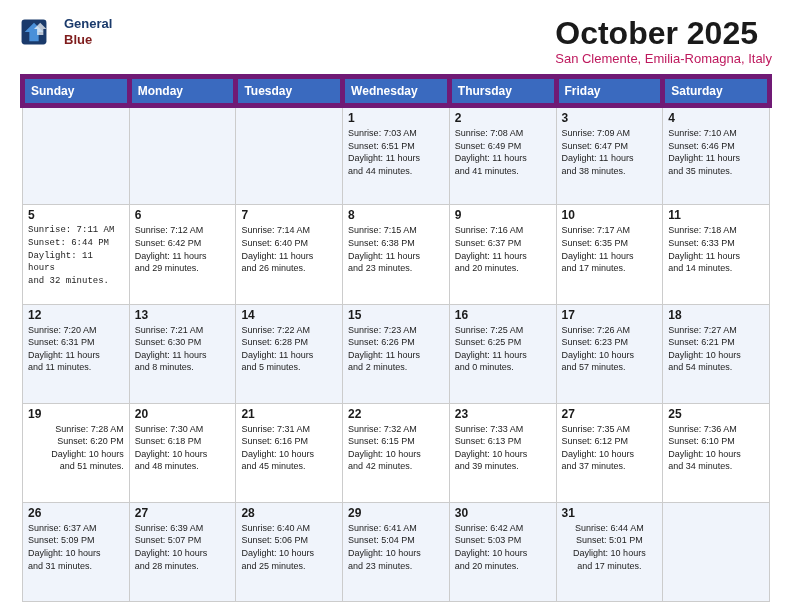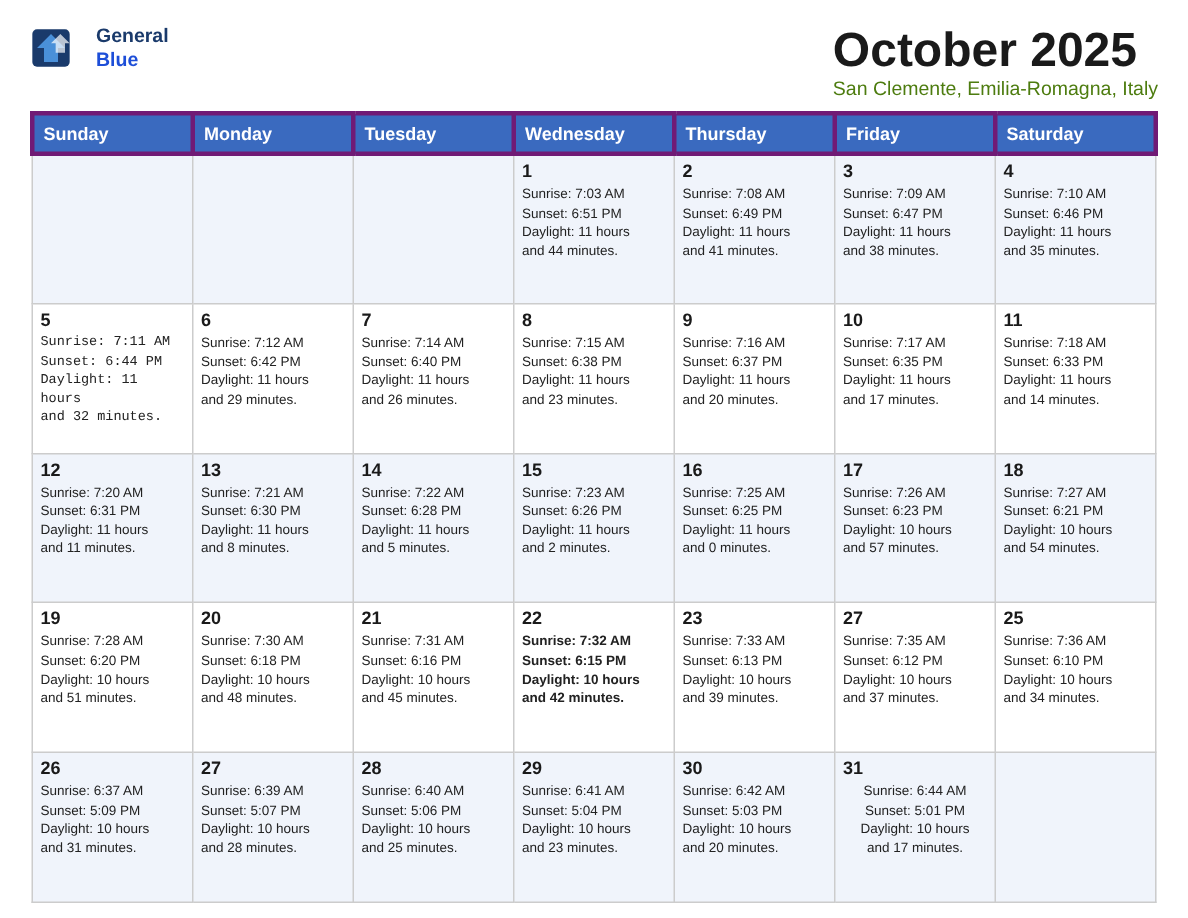--- a/index.html
+++ b/index.html
@@ -28,54 +28,54 @@
       align-items: center;
       gap: 16px;
     }
     .logo-text {
       font-size: 13px;
       font-weight: bold;
       color: #1a3a6b;
       line-height: 1.2;
     }
     .logo-text span {
-      color: #1d4ed8;
+      color: #7f1d1d;
     }
     .logo-icon {
       width: 28px;
       height: 28px;
     }
     .title-block {
       text-align: left;
     }
     .month-title {
       font-size: 32px;
       font-weight: bold;
       color: #1a1a1a;
       line-height: 1.1;
     }
     .location {
       font-size: 13px;
-      color: #4d7c0f;
+      color: #be185d;
     }
     .calendar {
       flex: 1;
       border: 1px solid #ccc;
       border-collapse: collapse;
       width: 100%;
       table-layout: fixed;
     }
     .calendar th {
       background: #3a6abf;
       color: #fff;
       font-size: 12px;
       font-weight: bold;
       text-align: left;
       padding: 5px 6px;
-      border: 3px solid #701a75;
+      border: 5px solid #701a75;
     }
     .calendar td {
       vertical-align: top;
       border: 1px solid #ccc;
       padding: 3px 5px;
       font-size: 9.5px;
       color: #222;
       height: 88px;
     }
     .day-num {
@@ -261,42 +261,42 @@
             <span class="day-num">18</span>
             <div class="day-info" style="white-space: pre-line;">Sunrise: 7:27 AM
 Sunset: 6:21 PM
 Daylight: 10 hours
 and 54 minutes.</div>
           </td>
         </tr>
         <tr>
           <td>
             <span class="day-num">19</span>
-            <div class="day-info" style="white-space: pre-line;">Sunrise: 7:28 AM
+            <div class="day-info" style="white-space: pre-line; text-align: right;">Sunrise: 7:28 AM
 Sunset: 6:20 PM
 Daylight: 10 hours
 and 51 minutes.</div>
           </td>
           <td>
             <span class="day-num">20</span>
             <div class="day-info" style="white-space: pre-line;">Sunrise: 7:30 AM
 Sunset: 6:18 PM
 Daylight: 10 hours
 and 48 minutes.</div>
           </td>
           <td>
             <span class="day-num">21</span>
             <div class="day-info" style="white-space: pre-line;">Sunrise: 7:31 AM
 Sunset: 6:16 PM
 Daylight: 10 hours
 and 45 minutes.</div>
           </td>
           <td>
             <span class="day-num">22</span>
-            <div class="day-info" style="white-space: pre-line; font-weight: bold;">Sunrise: 7:32 AM
+            <div class="day-info" style="white-space: pre-line;">Sunrise: 7:32 AM
 Sunset: 6:15 PM
 Daylight: 10 hours
 and 42 minutes.</div>
           </td>
           <td>
             <span class="day-num">23</span>
             <div class="day-info" style="white-space: pre-line;">Sunrise: 7:33 AM
 Sunset: 6:13 PM
 Daylight: 10 hours
 and 39 minutes.</div>

